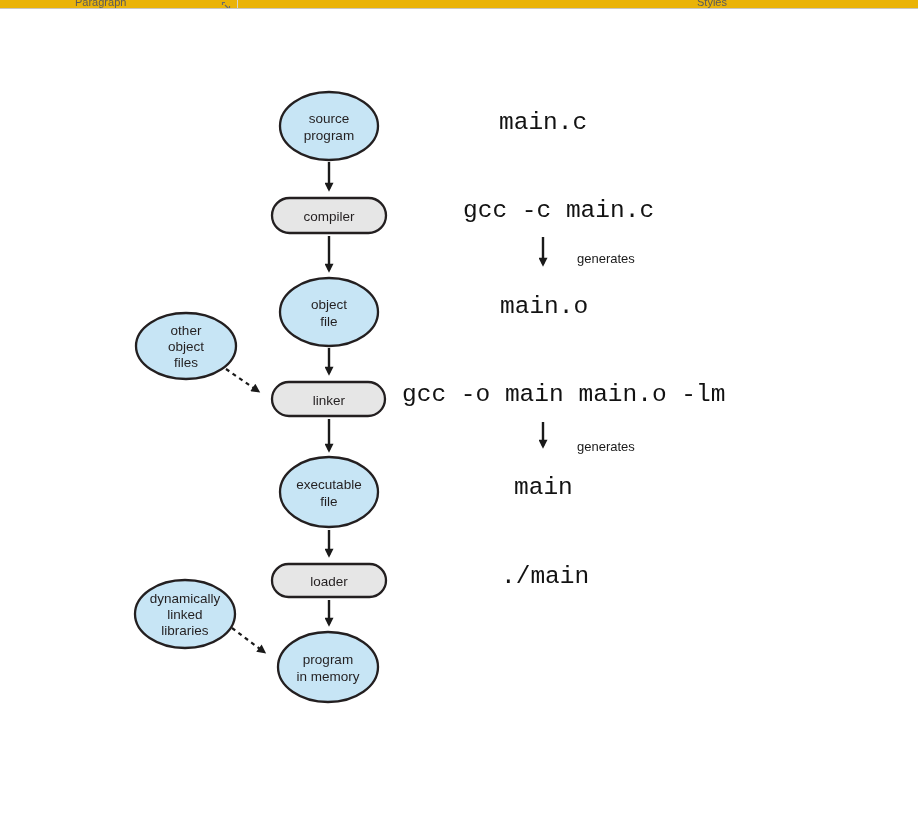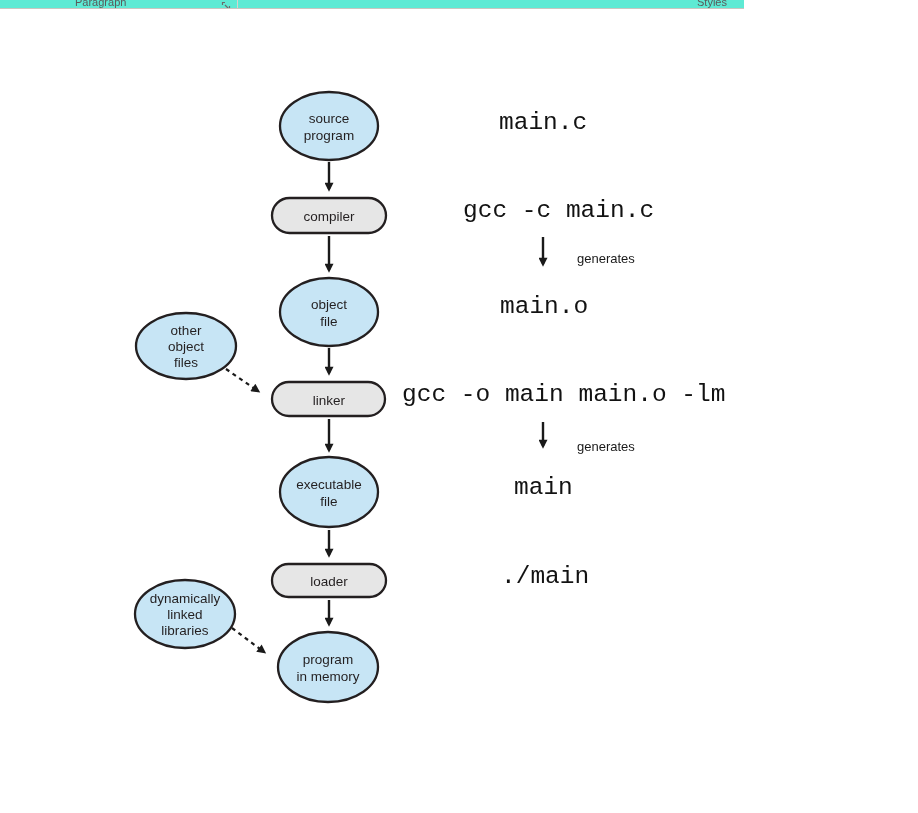--- a/index.html
+++ b/index.html
@@ -1,22 +1,22 @@
 <!DOCTYPE html>
 <html><head>
 <meta charset="utf-8">
 <style>
   * { margin:0; padding:0; box-sizing:border-box; }
   html,body { width:918px; height:813px; background:#ffffff; overflow:hidden;
               font-family:"Liberation Sans", sans-serif; }
 
   
   .ribbon {
-    position:absolute; left:0; top:0; width:744px; height:9px;
-    background:#5eead4; border-bottom:1px solid #c9c6c0; overflow:hidden;
+    position:absolute; left:0; top:0; width:918px; height:9px;
+    background:#eab308; border-bottom:1px solid #c9c6c0; overflow:hidden;
   }
   .ribbon .grp-label {
     position:absolute; top:-4px; font-size:11px; line-height:13px; color:#5a5a5a;
   }
   .ribbon .grp-label.paragraph { left:75px; }
   .ribbon .grp-label.styles    { left:697px; }
   .ribbon .launcher { position:absolute; left:221px; top:-2px; width:11px; height:11px; }
   .ribbon .vsep { position:absolute; left:237px; top:0; width:1px; height:9px; background:#d6d3cd; }
 
   

